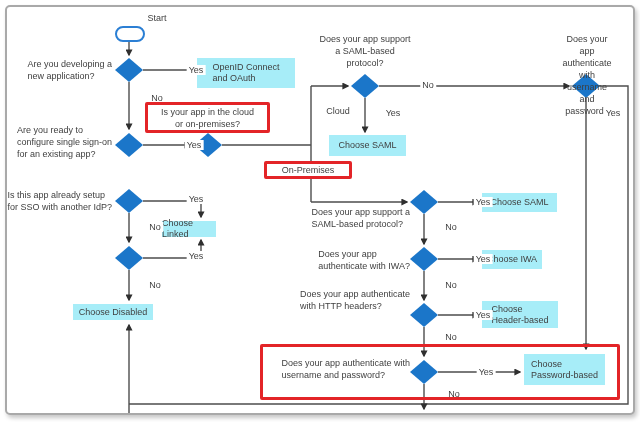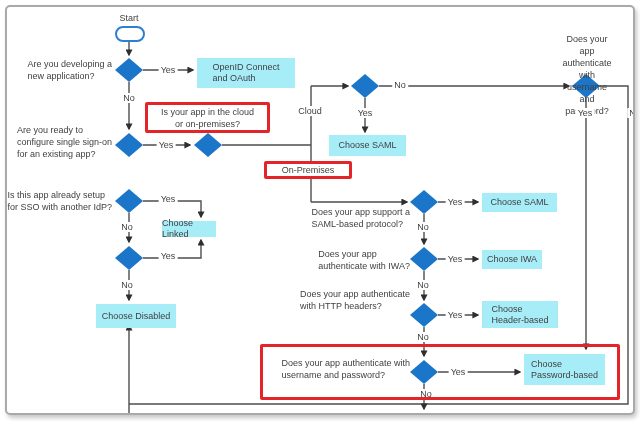--- a/index.html
+++ b/index.html
@@ -9,21 +9,21 @@
   html,body{margin:0;padding:0;background:#fff;}
   #stage{position:relative;width:640px;height:427px;font-family:"Liberation Sans",sans-serif;color:var(--text);}
   #frame{position:absolute;left:5px;top:5px;width:626px;height:406px;border:2px solid var(--frame-border);
          border-radius:5px;background:#fff;overflow:hidden;box-shadow:2px 3px 4px rgba(0,0,0,.22);}
   #canvas{position:absolute;left:-5px;top:-5px;width:640px;height:427px;}
   #wires{position:absolute;left:0;top:0;z-index:1;}
   .q{position:absolute;z-index:2;font-size:9px;line-height:12px;white-space:pre-line;}
   .qr{text-align:left;}
   .qc{transform:translateX(-50%);text-align:center;white-space:pre-line;}
   .lbl{position:absolute;z-index:2;font-size:9px;line-height:10px;background:#fff;padding:0 2px;
-       transform:translate(-50%,-50%);white-space:nowrap;}
+       transform:translate(-50%,-50%);white-space:nowrap;margin-left:28px;}
   .plain{background:transparent;}
   .diamond{position:absolute;z-index:2;width:28px;height:24px;background:var(--diamond);
            clip-path:polygon(50% 0,100% 50%,50% 100%,0 50%);}
   .outcome{position:absolute;z-index:2;background:var(--outcome-bg);display:flex;align-items:center;
            justify-content:center;text-align:left;font-size:9px;line-height:11px;white-space:pre-line;}
   .stadium{position:absolute;z-index:2;width:26px;height:12px;background:#fff;
            border:2px solid var(--stadium-border);border-radius:8px;}
   .hl{position:absolute;z-index:3;border:3px solid var(--highlight);border-radius:2px;}
   .hl.filled{background:#fff;display:flex;align-items:center;justify-content:center;
              text-align:center;font-size:9px;line-height:12px;white-space:pre-line;}
@@ -86,20 +86,23 @@
       <div class="diamond" style="left:113px;top:187px"></div>
       <div class="diamond" style="left:113px;top:244px"></div>
 
       <div class="q qr" style="right:530px;top:56px">Are you developing a
 new application?</div>
       <div class="q qr" style="right:530px;top:122px">Are you ready to
 configure single sign-on
 for an existing app?</div>
       <div class="q qr" style="right:530px;top:187px">Is this app already setup
 for SSO with another IdP?</div>
+      <div class="q qc" style="left:363px;top:31px">Does your app support
+a SAML-based
+protocol?</div>
       <div class="q qc" style="left:585px;top:31px">Does your app
 authenticate with
 username and password?</div>
       <div class="q qr" style="right:232px;top:204px">Does your app support a
 SAML-based protocol?</div>
       <div class="q qr" style="right:232px;top:246px">Does your app
 authenticate with IWA?</div>
       <div class="q qr" style="right:232px;top:286px">Does your app authenticate
 with HTTP headers?</div>
       <div class="q qr" style="right:232px;top:355px">Does your app authenticate with
@@ -108,21 +111,21 @@
       <div class="outcome" style="left:195px;top:56px;width:98px;height:30px">OpenID Connect
 and OAuth</div>
       <div class="outcome" style="left:327px;top:133px;width:77px;height:21px">Choose SAML</div>
       <div class="outcome" style="left:480px;top:191px;width:75px;height:19px">Choose SAML</div>
       <div class="outcome" style="left:480px;top:248px;width:60px;height:19px">Choose IWA</div>
       <div class="outcome" style="left:480px;top:299px;width:76px;height:27px">Choose
 Header-based</div>
       <div class="outcome" style="left:522px;top:352px;width:81px;height:31px">Choose
 Password-based</div>
       <div class="outcome" style="left:160px;top:219px;width:54px;height:16px">Choose Linked</div>
-      <div class="outcome" style="left:94px;top:302px;width:80px;height:24px">Choose Disabled</div>
+      <div class="outcome" style="left:71px;top:302px;width:80px;height:16px">Choose Disabled</div>
 
       <div class="lbl" style="left:166px;top:68px">Yes</div>
       <div class="lbl" style="left:127px;top:96px">No</div>
       <div class="lbl" style="left:164px;top:143px">Yes</div>
       <div class="lbl" style="left:308px;top:109px">Cloud</div>
       <div class="lbl" style="left:398px;top:83px">No</div>
       <div class="lbl" style="left:363px;top:111px">Yes</div>
       <div class="lbl" style="left:583px;top:111px">Yes</div>
       <div class="lbl" style="left:633px;top:111px">No</div>
       <div class="lbl" style="left:453px;top:200px">Yes</div>

